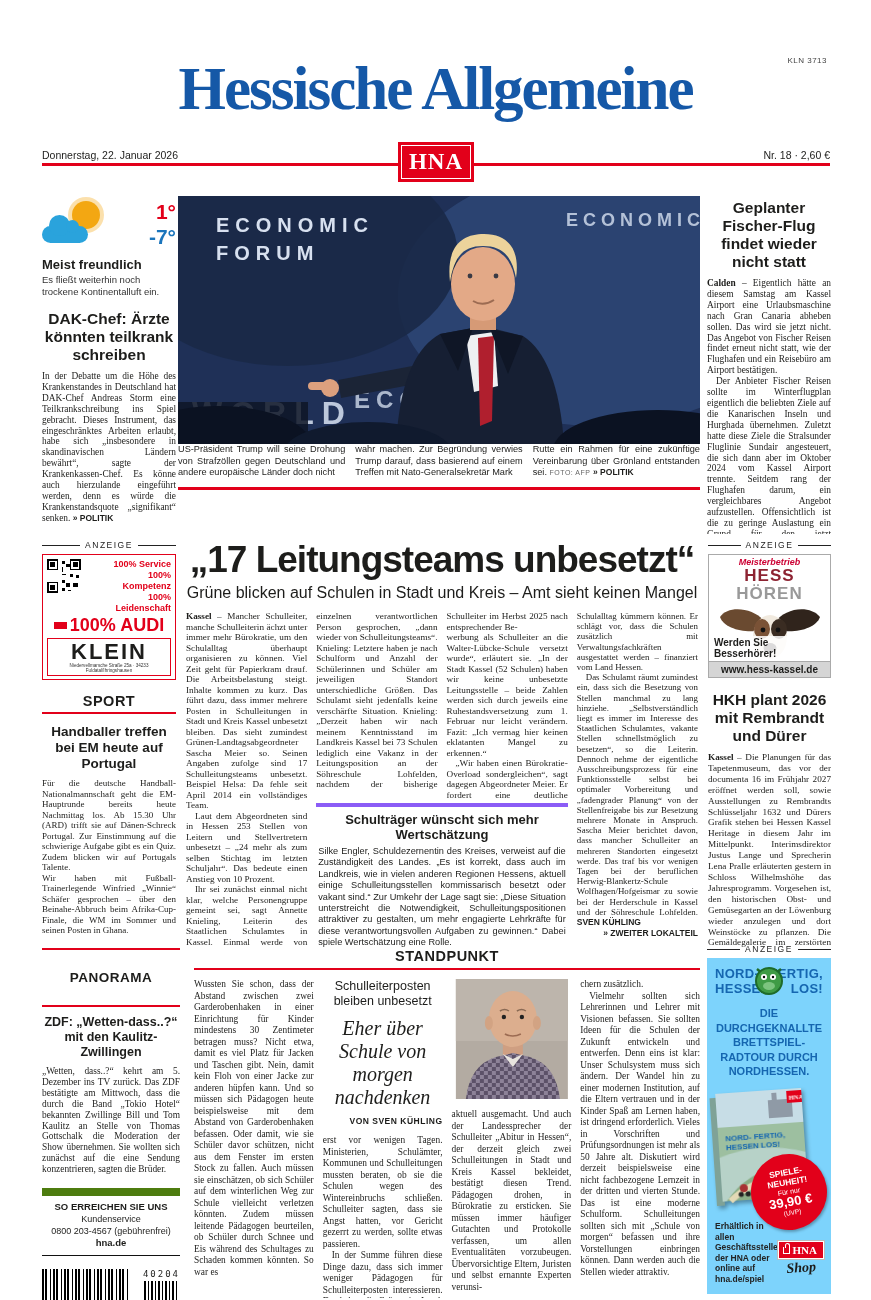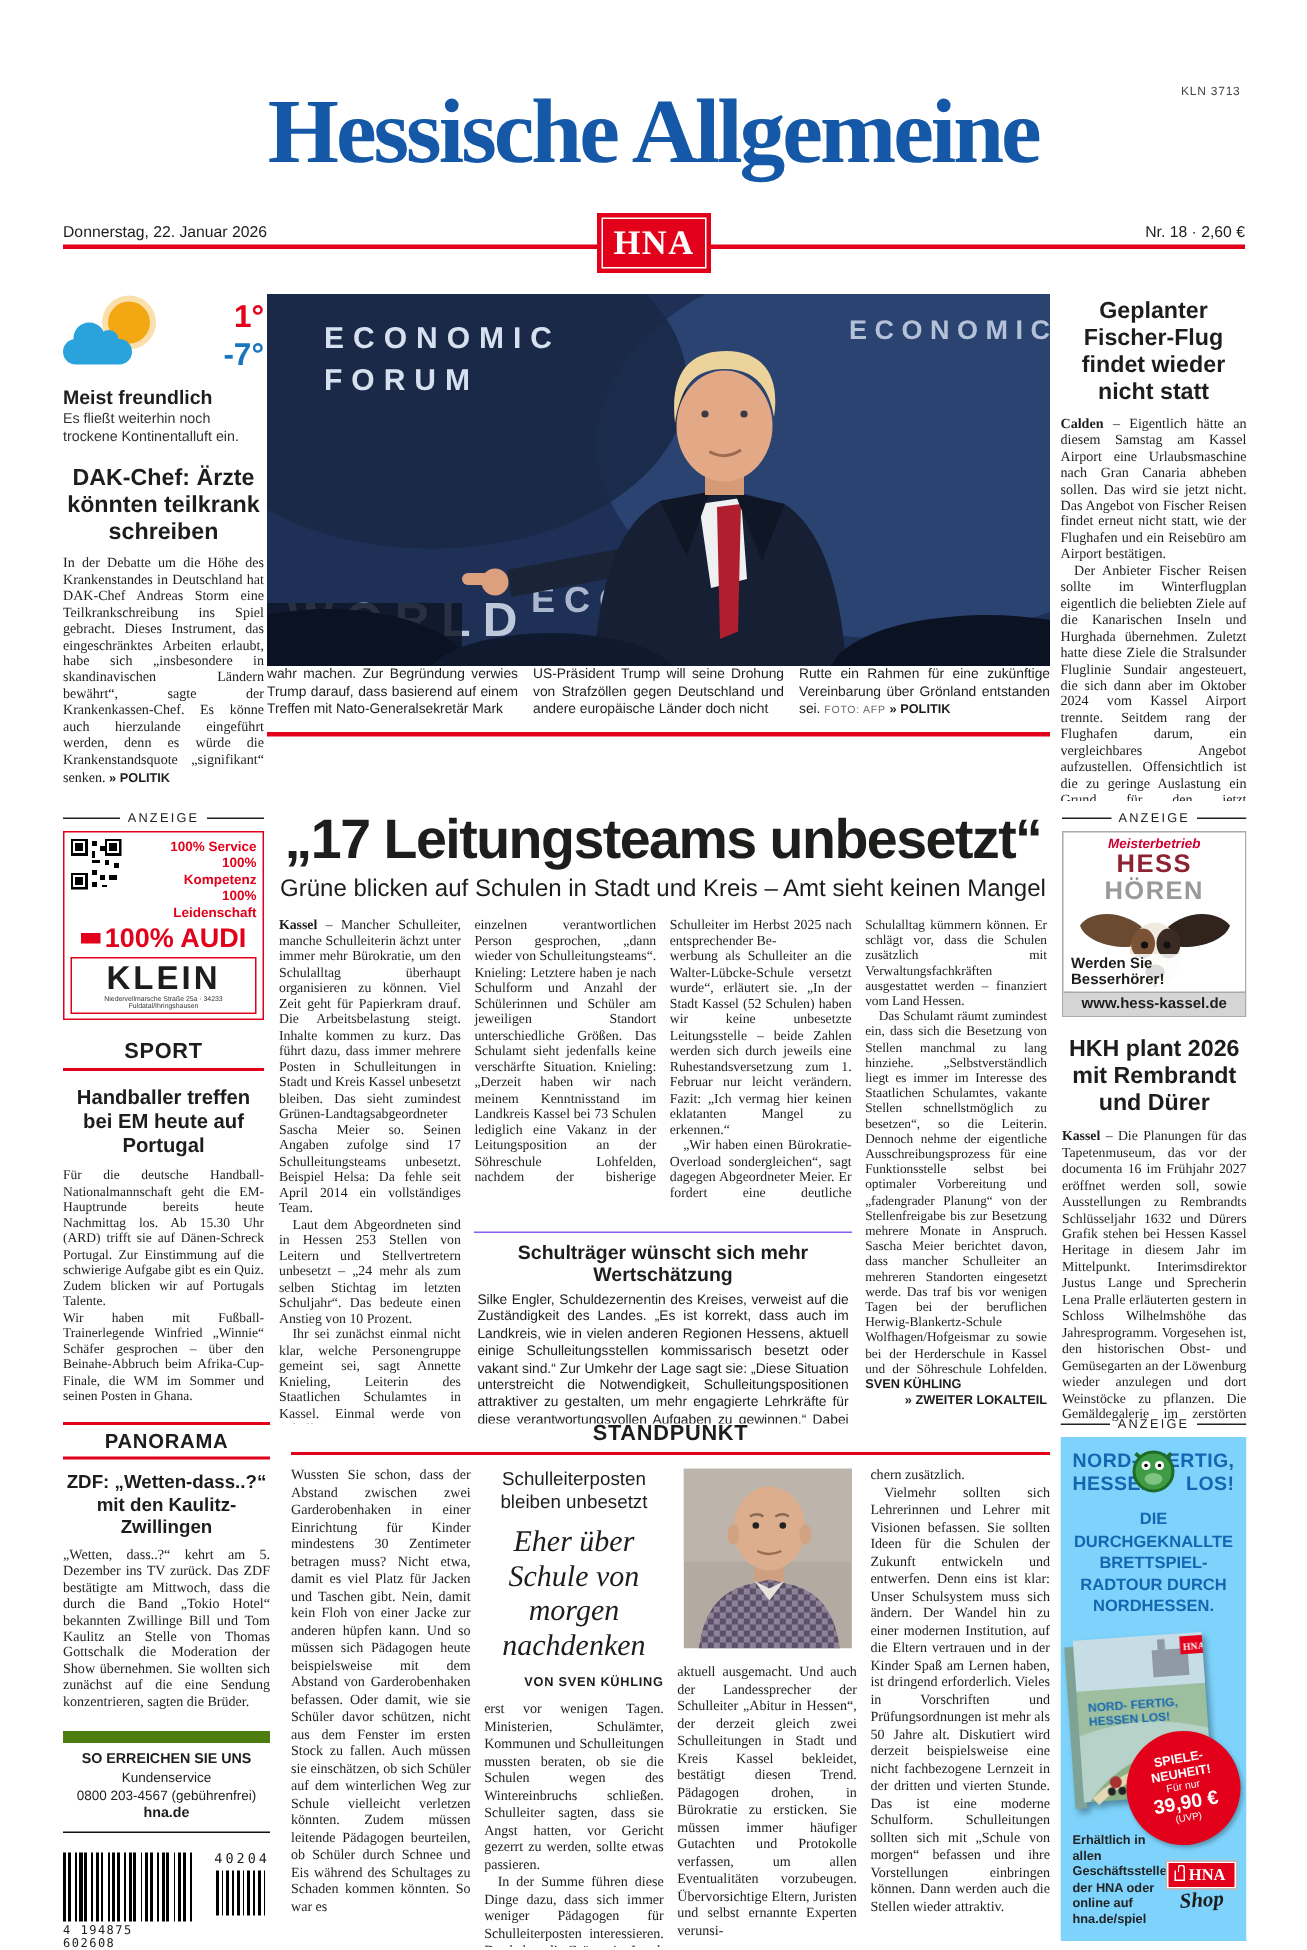--- a/index.html
+++ b/index.html
@@ -79,21 +79,21 @@
        text-align:center;margin:10px 0 6px}
   .col-side .jtext{font-size:9px;line-height:10.5px}
 
   .main-h{font-family:"Liberation Sans",sans-serif;font-weight:bold;font-size:37px;line-height:40px;
        text-align:center;letter-spacing:-1px}
   .main-sub{font-family:"Liberation Sans",sans-serif;font-size:16px;text-align:center;margin:4px 0 9px}
   .mcols{display:grid;grid-template-columns:repeat(4,1fr);column-gap:9px;height:342px}
   .mcols .jtext{font-size:9.2px;line-height:10.5px}
   .mmid{grid-column:2 / span 2}
   .mid-top{columns:2;column-gap:9px;height:190px;overflow:hidden}
-  .mbox{border-top:1px solid #8b5cf6;border-bottom:1px solid #333;margin-top:20px;padding:5px 2px 6px}
+  .mbox{border-top:4px solid #8b5cf6;border-bottom:1px solid #333;margin-top:2px;padding:5px 2px 6px}
   .mbox-t{font-family:"Liberation Sans",sans-serif;font-weight:bold;font-size:13px;text-align:center;margin-bottom:4px}
   .mbox-b{font-family:"Liberation Sans",sans-serif;font-size:9.2px;line-height:11.4px;text-align:justify}
   .tight .jtext{font-size:8.9px;line-height:10.2px}
   .credit-name{font-family:"Liberation Sans",sans-serif;font-weight:bold;font-size:8.5px}
 
   .hess{border:1px solid #aaa;text-align:center;background:#fff}
   .hess-tag{color:#c03;font-family:"Liberation Sans",sans-serif;font-weight:bold;font-style:italic;
        font-size:9px;padding-top:2px}
   .hess-brand{font-family:"Liberation Sans",sans-serif;font-weight:bold;font-size:17px;letter-spacing:1px;line-height:18px}
   .hess-brand .b1{color:#8d2332}.hess-brand .b2{color:#999}
@@ -103,21 +103,21 @@
   .hess-url{background:#d5d5d5;font-family:"Liberation Sans",sans-serif;font-weight:bold;font-size:10px;
        padding:2px 0;border-top:1px solid #aaa}
   .col-rside .jtext{font-size:9.2px;line-height:10.9px}
 
   
   #row3-left{left:42px;top:948px;width:138px;height:352px}
   #row3-mid{left:194px;top:948px;width:506px;height:350px}
   #row3-right{left:707px;top:944px;width:124px;height:356px}
 
   .pan-h{font-family:"Liberation Sans",sans-serif;font-weight:bold;font-size:13.5px;text-align:center;
-       letter-spacing:.5px;border-top:2px solid #e2001a;border-bottom:2px solid #e2001a;padding:3px 0}
+       letter-spacing:.5px;border-top:2px solid #e2001a;border-bottom:2px solid #e2001a;padding:20px 0}
   .zdf-t{font-family:"Liberation Sans",sans-serif;font-weight:bold;font-size:12.5px;line-height:15px;
        text-align:center;margin:8px 0 6px}
   .contact{margin-top:13px;border-top:8px solid #4d7c0f;border-bottom:1px solid #111;text-align:center;
        font-family:"Liberation Sans",sans-serif;font-size:9px;line-height:12px;padding:5px 0 6px}
   .contact .b{font-weight:bold;font-size:9.5px}
   .barcode-row{display:flex;gap:14px;margin-top:13px;align-items:flex-start}
   .bc-big{width:86px;height:46px;background:repeating-linear-gradient(90deg,#000 0 2px,#fff 2px 3px,
        #000 3px 5px,#fff 5px 8px,#000 8px 9px,#fff 9px 11px)}
   .bc-num{font-family:"DejaVu Sans Mono",monospace;font-size:8px;letter-spacing:1px;margin-top:1px}
   .bc-code{font-family:"DejaVu Sans Mono",monospace;font-size:9px;letter-spacing:2px}
@@ -225,22 +225,22 @@
         <circle cx="292" cy="80" r="2.4" fill="#3a3a44"></circle>
         <circle cx="318" cy="80" r="2.4" fill="#3a3a44"></circle>
 
         <rect x="0" y="206" width="130" height="42" fill="#0e1526" opacity="0.85"></rect>
         <ellipse cx="40" cy="252" rx="95" ry="42" fill="#0b1222"></ellipse>
         <ellipse cx="480" cy="254" rx="105" ry="40" fill="#0b1222"></ellipse>
         <ellipse cx="190" cy="258" rx="85" ry="32" fill="#101a2e"></ellipse>
       </svg>
     </figure>
     <div class="cap-cols">
+      <p>US-Präsident Trump will seine Drohung von Strafzöllen gegen Deutschland und andere europäische Länder doch nicht</p>
       <p>wahr machen. Zur Begründung verwies Trump darauf, dass basierend auf einem Treffen mit Nato-Generalsekretär Mark</p>
-      <p>US-Präsident Trump will seine Drohung von Strafzöllen gegen Deutschland und andere europäische Länder doch nicht</p>
       <p><span>Rutte ein Rahmen für eine zukünftige Vereinbarung über Grönland entstanden sei.</span> <span class="credit">FOTO: AFP</span> <b class="ref">» POLITIK</b></p>
     </div>
     <div class="bigred"></div>
   </section>
 
   <section id="row1-right">
     <h3 class="side-h" style="margin-top:0">Geplanter Fischer-Flug findet wieder nicht statt</h3>
     <p class="jtext"><b class="loc">Calden</b> <span>– Eigentlich hätte an diesem Samstag am Kassel Airport eine Urlaubsmaschine nach Gran Canaria abheben sollen. Das wird sie jetzt nicht. Das Angebot von Fischer Reisen findet erneut nicht statt, wie der Flughafen und ein Reisebüro am Airport bestätigen.</span></p>
     <p class="jtext ind"><span>Der Anbieter Fischer Reisen sollte im Winterflugplan eigentlich die beliebten Ziele auf die Kanarischen Inseln und Hurghada übernehmen. Zuletzt hatte diese Ziele die Stralsunder Fluglinie Sundair angesteuert, die sich dann aber im Oktober 2024 vom Kassel Airport trennte. Seitdem rang der Flughafen darum, ein vergleichbares Angebot aufzustellen. Offensichtlich ist die zu geringe Auslastung ein Grund für den jetzt umgebuchten Flug.</span> </p>
 

